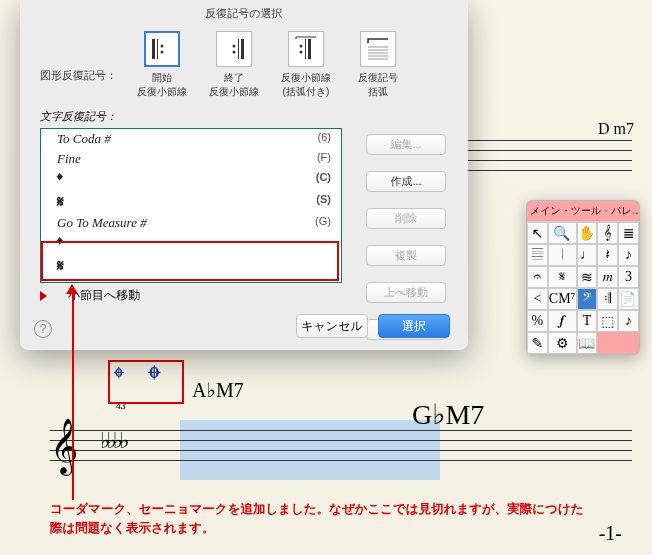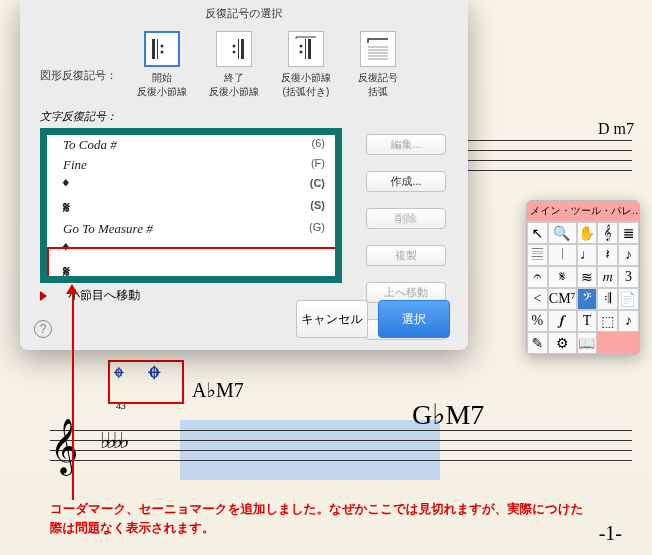--- a/index.html
+++ b/index.html
@@ -19,34 +19,34 @@
   .dialog-title { text-align: center; padding: 6px; font-size: 11px; color: #333; }
   .graphic-row { display: flex; align-items: center; padding: 4px 20px 8px 20px; gap: 4px; }
   .graphic-label { width: 90px; font-size: 11px; color: #333; padding-top: 20px; }
   .graphic-items { display: flex; gap: 16px; }
   .g-item { width: 56px; text-align: center; font-size: 10px; color: #333; }
   .g-icon { width: 36px; height: 36px; border: 1px solid #bbb; background: #fff; margin: 0 auto 4px; display: flex; align-items: center; justify-content: center; }
   .g-icon svg { width: 28px; height: 28px; }
   .g-item.selected .g-icon { border: 2px solid #3b7ed0; }
   
   .text-label { padding: 2px 20px 4px; font-size: 11px; font-style: italic; }
-  .listbox { margin: 0 20px; background: #fff; border: 7px solid #0f766e; width: 302px; height: 155px; overflow: hidden; position: relative; }
+  .listbox { margin: 0 20px; background: #fff; border: 1px solid #0f766e; width: 302px; height: 155px; overflow: hidden; position: relative; }
   .list-item { display: flex; justify-content: space-between; padding: 2px 10px 2px 16px; font-family: "Bodoni 72", "Times New Roman", serif; font-style: italic; font-size: 13px; color: #222; }
   .list-item .key { font-style: normal; font-size: 11px; color: #555; font-family: sans-serif; }
   .list-item.symbol { font-style: normal; font-size: 16px; font-family: "Times New Roman", serif; font-weight: bold; }
   .red-box { position: absolute; border: 2px solid #d00; pointer-events: none; }
   .move-row { margin: 0 20px; display: flex; align-items: center; gap: 21px; padding: 4px 0; }
   .tri { display: inline-block; width: 0; height: 0; border-top: 5px solid transparent; border-bottom: 5px solid transparent; border-left: 7px solid #c80000; }
   
   .side-buttons { position: absolute; right: 22px; top: 134px; display: flex; flex-direction: column; gap: 16px; }
   .btn { width: 80px; height: 21px; border: 1px solid #c4c4c4; border-radius: 4px; background: linear-gradient(#fff,#f0f0f0); font-size: 11px; color: #333; }
   .btn:disabled { color: #aaa; }
   
   .dialog-buttons { position: absolute; bottom: 12px; right: 18px; display: flex; gap: 10px; }
-  .dbtn { width: 72px; height: 38px; border-radius: 4px; font-size: 12px; border: 1px solid #c4c4c4; background: linear-gradient(#fff,#f0f0f0); }
+  .dbtn { width: 72px; height: 24px; border-radius: 4px; font-size: 12px; border: 1px solid #c4c4c4; background: linear-gradient(#fff,#f0f0f0); }
   .dbtn.primary { background: linear-gradient(#5aa6f7,#2a7de0); color: #fff; border-color: #2a7de0; }
   .help { position: absolute; left: 14px; bottom: 12px; width: 18px; height: 18px; border: 1.5px solid #888; border-radius: 50%; color: #888; font-size: 12px; display: flex; align-items: center; justify-content: center; }
   
   
   .palette { position: absolute; right: 12px; top: 200px; width: 114px; background: #fca5a5; border: 1px solid #bbb; border-radius: 6px; box-shadow: 0 4px 16px rgba(0,0,0,0.3); }
   .palette-title { font-size: 10px; text-align: center; padding: 3px; border-bottom: 1px solid #ccc; white-space: nowrap; overflow: hidden; }
   .palette-grid { display: grid; grid-template-columns: repeat(5, 1fr); }
   .p-cell { height: 22px; border: 0.5px solid #ccc; display: flex; align-items: center; justify-content: center; font-size: 14px; font-family: "Times New Roman", serif; background: #f9f9f9; }
   .p-cell.sel { background: #3b7ed0; color: #fff; }
   

